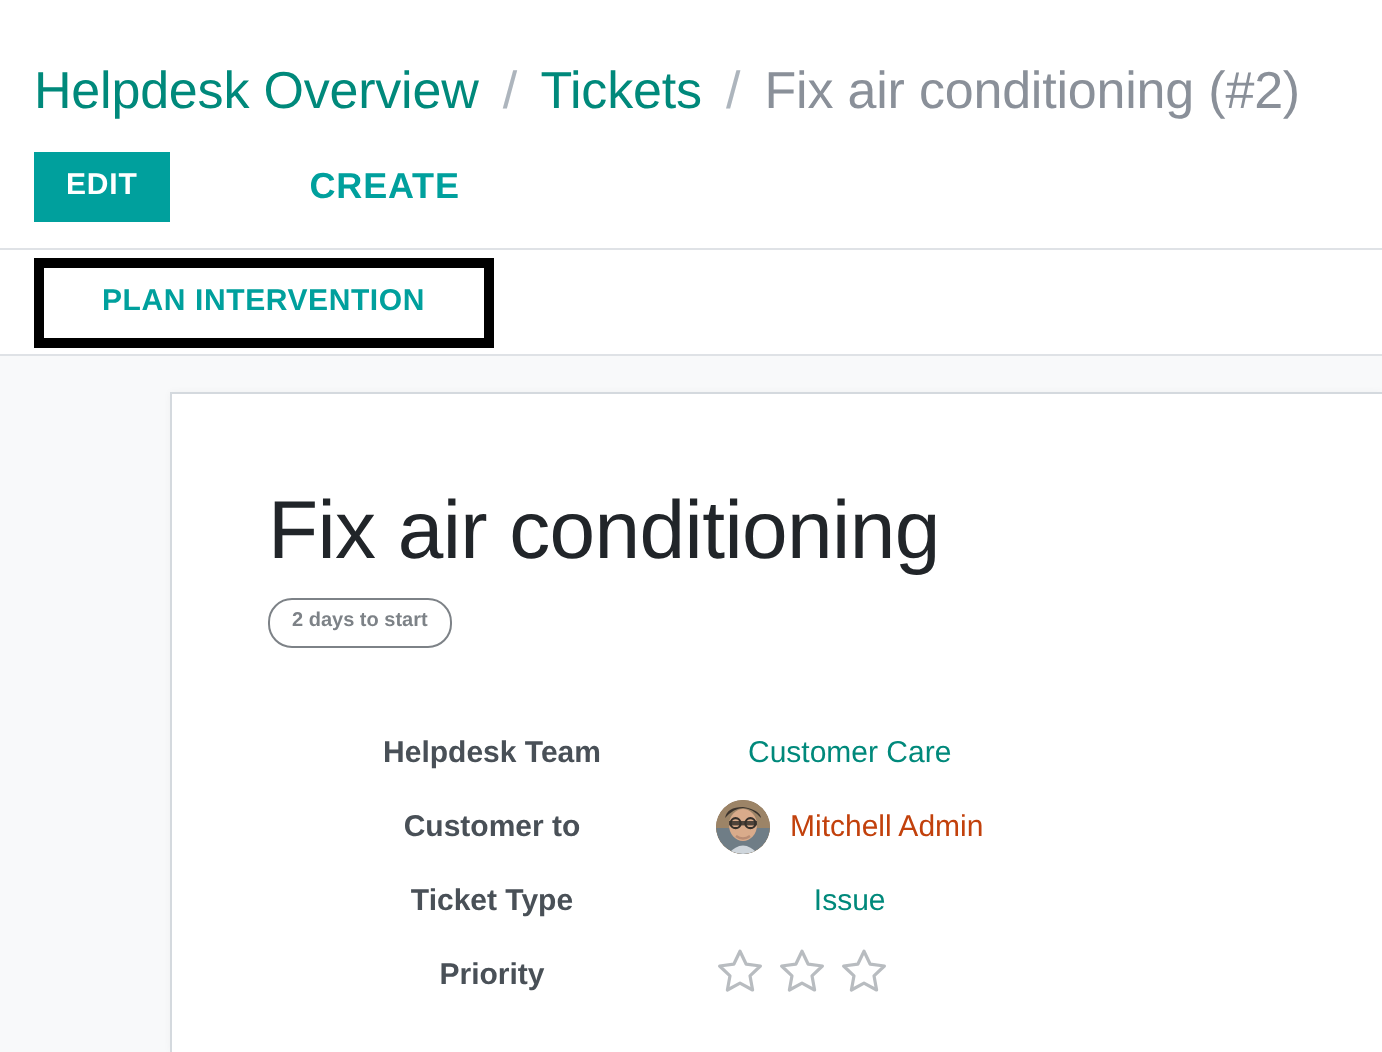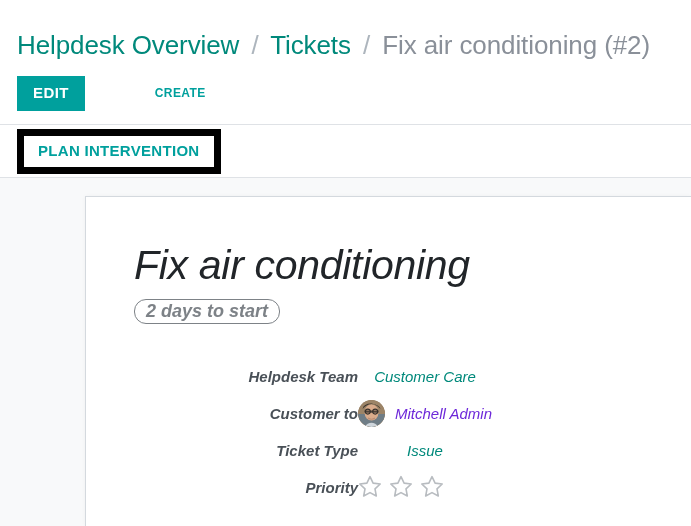--- a/index.html
+++ b/index.html
@@ -75,21 +75,21 @@
     padding: 8px 16px 9px 16px;
     border: none;
     border-radius: 0;
     line-height: 18px;
     cursor: pointer;
     font-family: "Liberation Sans", sans-serif;
   }
   .btn-text {
     background: transparent;
     color: #00a09d;
-    font-size: 12px;
+    font-size: 18px;
     font-weight: bold;
     letter-spacing: 0.4px;
     padding: 8px 12px 9px 12px;
     border: none;
     margin-left: 10px;
     line-height: 18px;
     cursor: pointer;
     font-family: "Liberation Sans", sans-serif;
   }
 
@@ -99,23 +99,23 @@
     width: 691px;
     height: 53px;
     display: flex;
     align-items: center;
     padding-left: 17px;
     box-sizing: border-box;
     border-bottom: 1px solid #dfe2e6;
     background: #ffffff;
   }
   .highlight-box {
-    border: 7px solid #000000;
-    background: #ffffff;
-    padding: 2px 6px;
+    border: 5px solid #000000;
+    background: #ffffff;
+    padding: 2px 21px;
     box-sizing: border-box;
     display: inline-flex;
     align-items: center;
     height: 45px;
   }
   .btn-plan {
     background: transparent;
     color: #00a09d;
     font-size: 15px;
     font-weight: bold;
@@ -144,21 +144,20 @@
     top: 196px;
     width: 606px;
     height: 330px;
     background: #ffffff;
     border: 1px solid #d4d9de;
     border-right: none;
     border-bottom: none;
     box-sizing: border-box;
     box-shadow: 0 0 4px rgba(0,0,0,0.04);
     overflow: hidden;
-    font-style: italic;
   }
   .sheet-inner {
     padding: 44px 0 0 48px;
   }
   .record-title {
     font-size: 41px;
     line-height: 48px;
     color: #212529;
     font-weight: normal;
     margin: 0;
@@ -169,38 +168,38 @@
     margin-top: 10px;
     display: flex;
     gap: 8px;
     align-items: center;
   }
   .badge {
     display: inline-block;
     border: 1px solid #7d8287;
     border-radius: 12px;
     color: #7d8287;
-    font-size: 18px;
+    font-size: 10px;
     font-weight: bold;
     line-height: 16px;
     padding: 3px 11px 4px 11px;
     white-space: nowrap;
   }
 
   
   .fields {
     margin-top: 34px;
     border-collapse: collapse;
   }
   .fields tr { height: 37px; }
   .field-label {
     font-size: 15px;
     font-weight: bold;
     color: #495057;
-    text-align: right;
+    text-align: center;
     vertical-align: middle;
     padding: 0;
     width: 224px;
     white-space: nowrap;
   }
   .field-value {
     font-size: 15px;
     color: #212529;
     vertical-align: middle;
     padding: 0;
@@ -220,21 +219,21 @@
   .avatar {
     width: 27px;
     height: 27px;
     border-radius: 50%;
     overflow: hidden;
     flex: none;
     background: #8d7558;
     position: relative;
   }
   .avatar svg { display: block; }
-  .user-name { color: #6d28d9; font-size: 15px; }
+  .user-name { color: #c2410c; font-size: 15px; }
 
   .stars {
     display: flex;
     gap: 7px;
     align-items: center;
   }
   .star { display: block; cursor: pointer; }
 </style>
 </head>
 <body>

